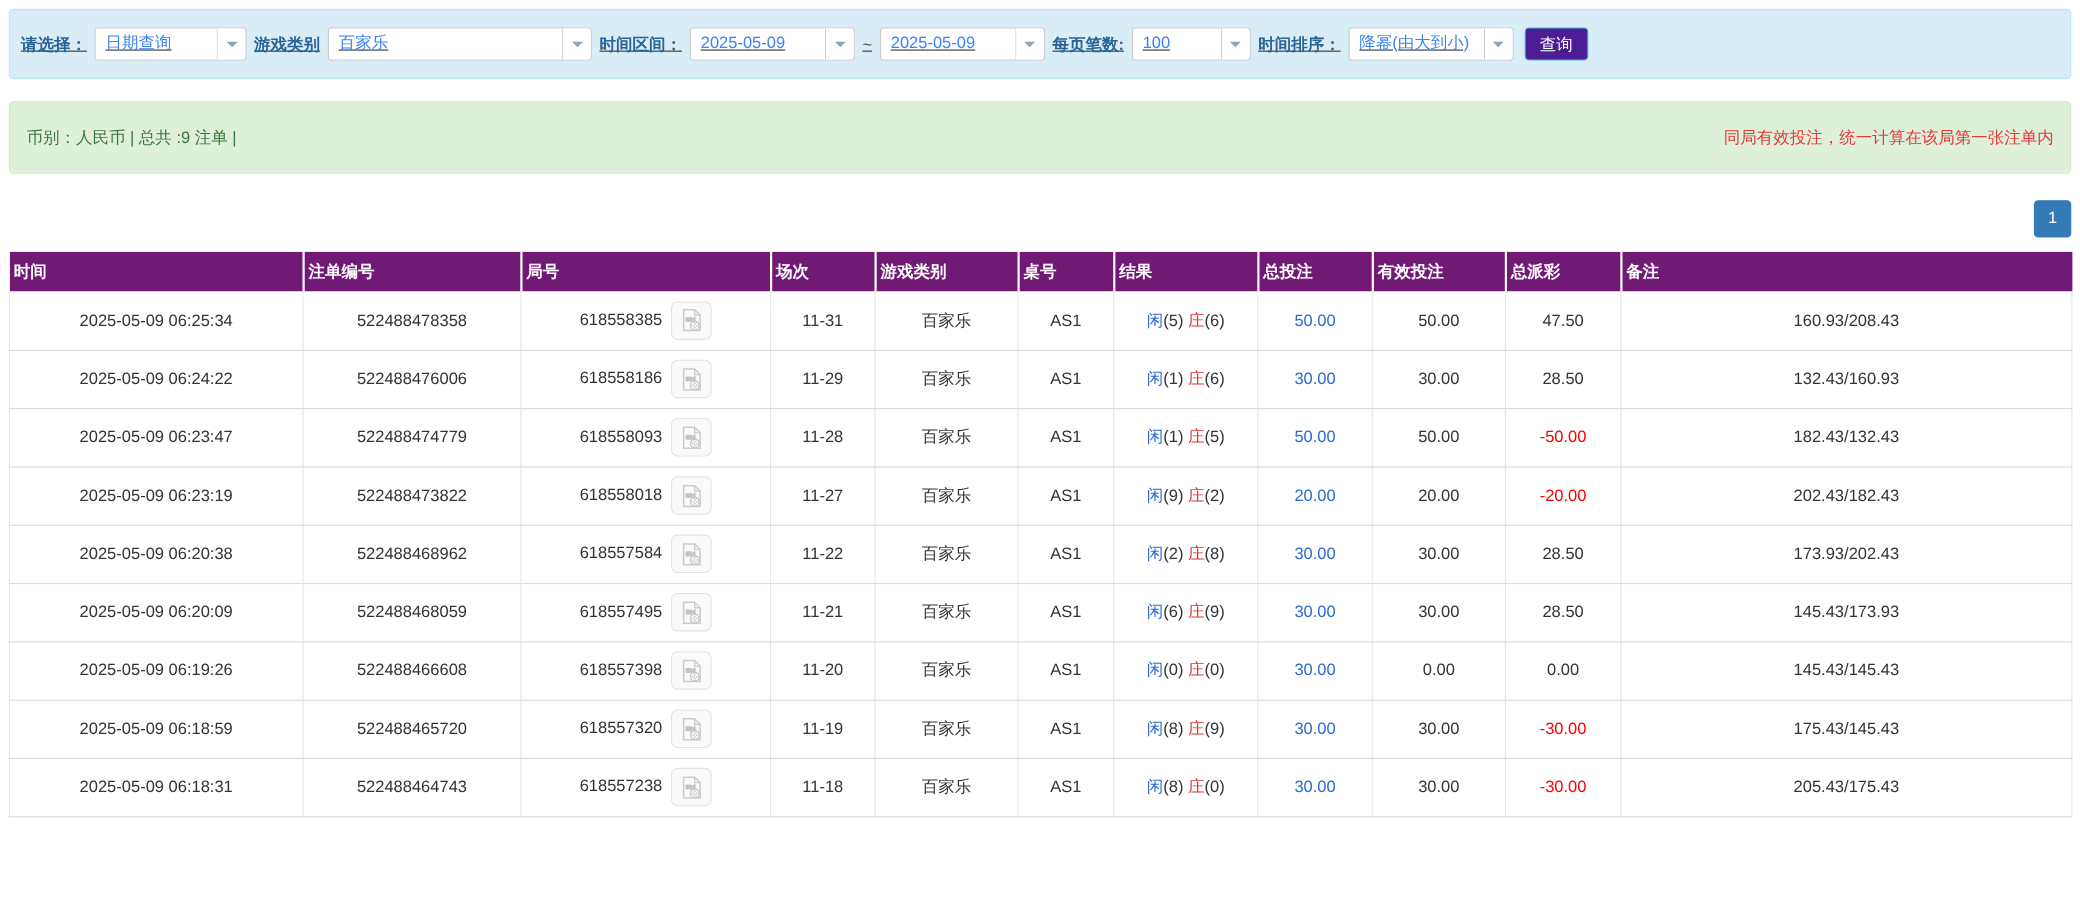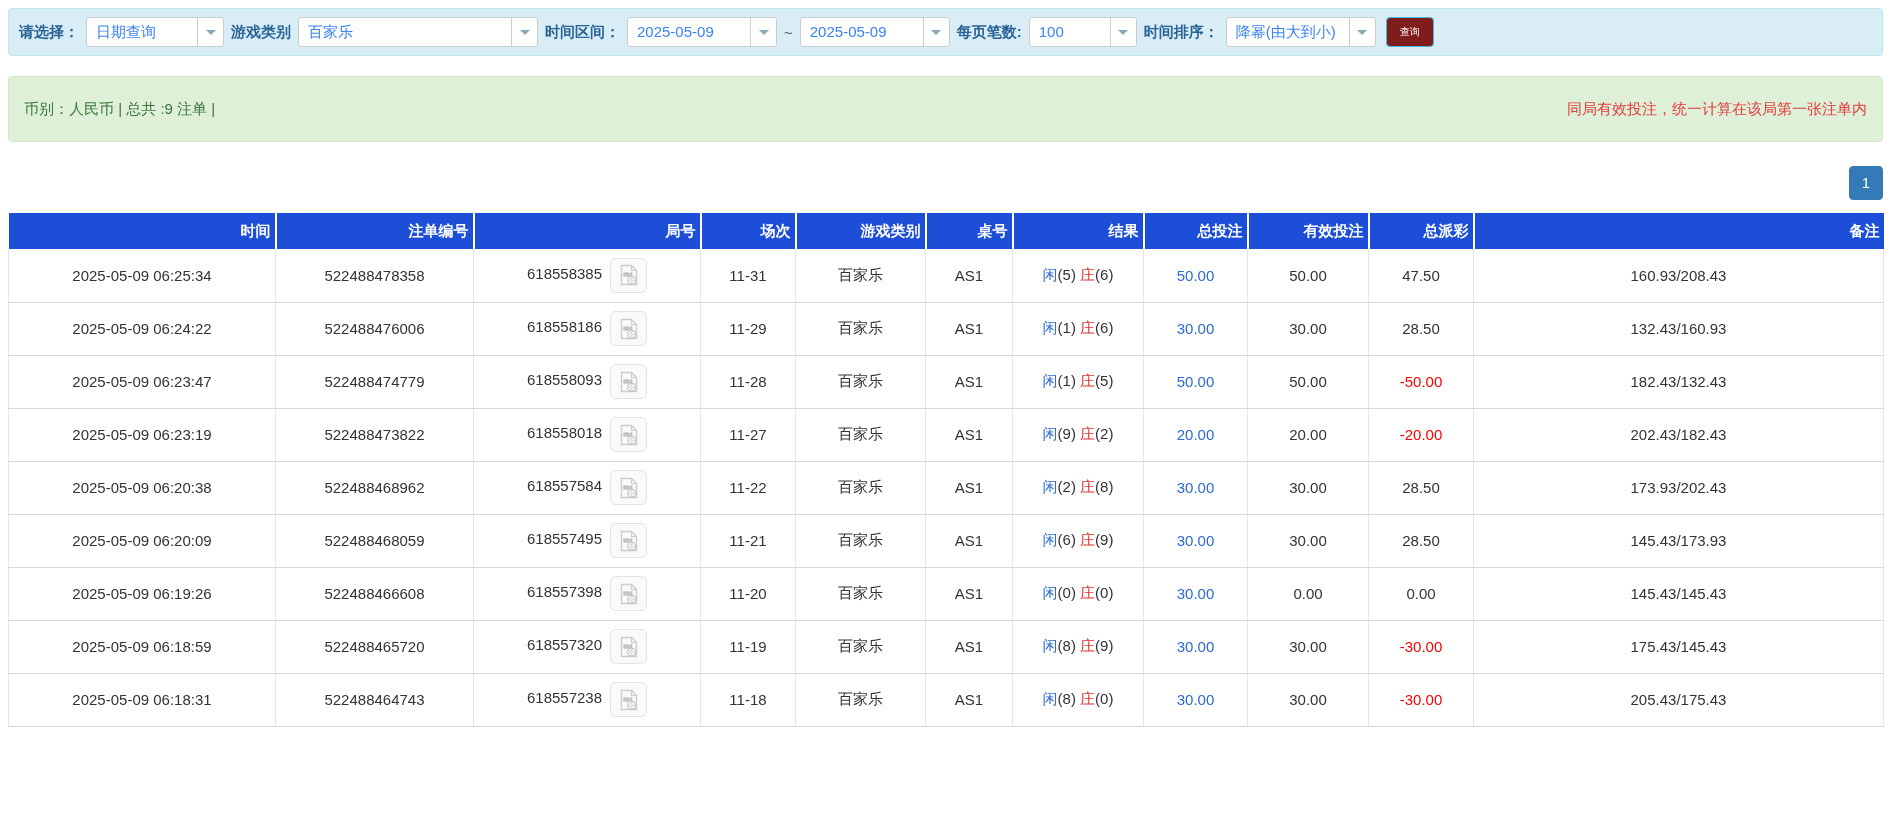--- a/index.html
+++ b/index.html
@@ -5,44 +5,44 @@
   * { box-sizing: border-box; }
   html,body { margin:0; padding:0; }
   body {
     width:1891px; height:827px; overflow:hidden; background:#fff;
     font-family:"Liberation Sans","DejaVu Sans",sans-serif;
     font-size:15px; color:#333;
   }
 
   
   .toolbar {
-    margin:8px 8px 0 8px; height:48px;
+    margin:8px 8px 0 8px; height:64px;
     background:#d9edf7; border:1px solid #bce8f1; border-radius:4px;
-    display:flex; align-items:center; padding:0 10px; gap:7px;
+    display:flex; align-items:center; padding:0 10px; gap:7px;text-decoration:underline;
   }
   .tb-label { font-weight:bold; color:#2a6496; white-space:nowrap; }
   .combo { display:flex; height:30px; border:1px solid #ccc; border-radius:3px; background:#fff; }
   .combo .combo-value {
     padding:0 9px; line-height:28px; color:#3b82f6; white-space:nowrap; overflow:hidden;
   }
   .combo .combo-toggle {
     width:26px; border:none; border-left:1px solid #ccc; background:#fff;
     display:flex; align-items:center; justify-content:center; cursor:pointer;
     border-radius:0 3px 3px 0; padding:0;
   }
   .caret { width:0; height:0; border-left:5px solid transparent; border-right:5px solid transparent; border-top:5px solid #8aa8b8; }
   .w-select  .combo-value { width:110px; }
   .w-game    .combo-value { width:212px; }
   .w-date    .combo-value { width:122px; }
   .w-size    .combo-value { width:80px; }
   .w-sort    .combo-value { width:122px; }
   .tilde { color:#555; }
   .query-btn {
-    height:30px; padding:0 13px; margin-left:3px; background:#7f1d1d; color:#fff;
-    border:1px solid #46b8da; border-radius:4px; font-size:10px; cursor:pointer;
+    height:30px; padding:0 13px; margin-left:3px; background:#4c1d95; color:#fff;
+    border:1px solid #46b8da; border-radius:4px; font-size:15px; cursor:pointer;
     font-family:inherit;
   }
 
   
   .info-bar {
     margin:20px 8px 0 8px; height:66px;
     background:#dff0d8; border:1px solid #d6e9c6; border-radius:4px;
     display:flex; align-items:center; justify-content:space-between; padding:0 15px;
   }
   .info-summary { color:#3c763d; }
@@ -55,22 +55,22 @@
     background:#337ab7; border:1px solid #337ab7; border-radius:4px;
     color:#fff; text-align:center; cursor:pointer; font-size:15px;
   }
 
   
   table.records {
     width:1875px; margin:13px 8px 0 8px;
     border-collapse:collapse; table-layout:fixed; font-size:15px;
   }
   table.records thead th {
-    background:#1d4ed8; color:#fff; font-weight:bold; height:36px;
-    border-right:2px solid #fff; text-align:right; padding:0 4px;
+    background:#701a75; color:#fff; font-weight:bold; height:36px;
+    border-right:2px solid #fff; text-align:left; padding:0 4px;
   }
   table.records thead th:last-child { border-right:none; }
   table.records tbody td {
     height:53px; text-align:center; padding:0 4px;
     border-bottom:1px solid #d9d9d9; border-right:1px solid #e6e6e6;
     background:#fff;
   }
   table.records tbody td:first-child { border-left:1px solid #e6e6e6;text-align:center; }
   table.records tbody td:last-child  { border-right:1px solid #e6e6e6; }
   tr.hl td { background:#fbfa9e;margin-left:26px; }

